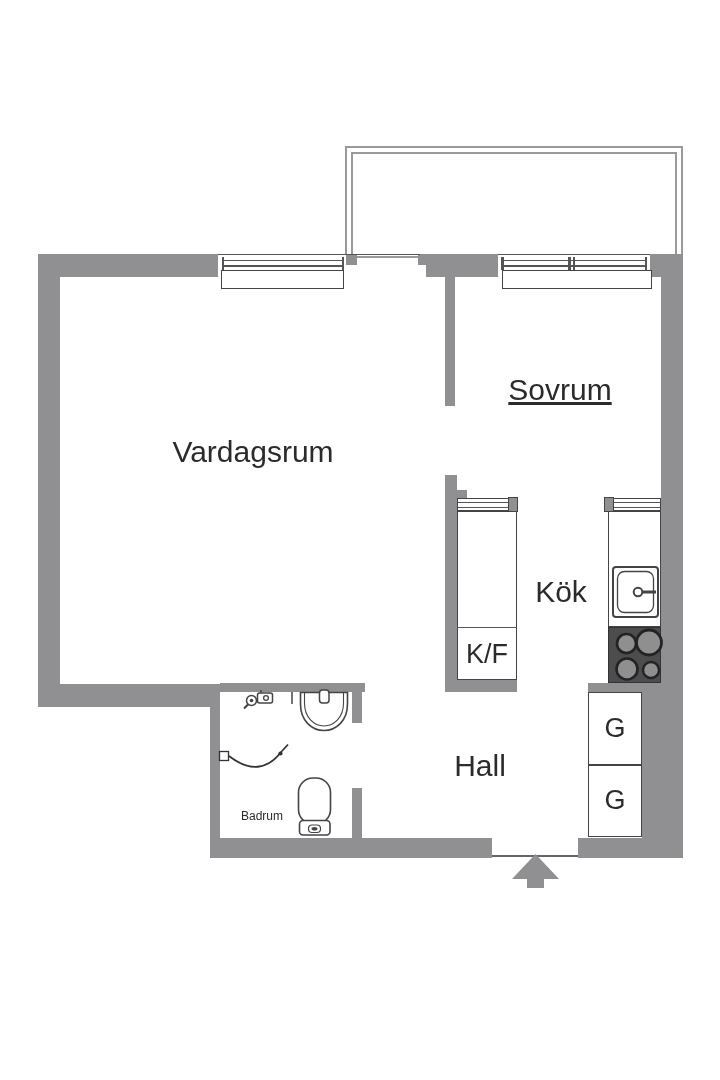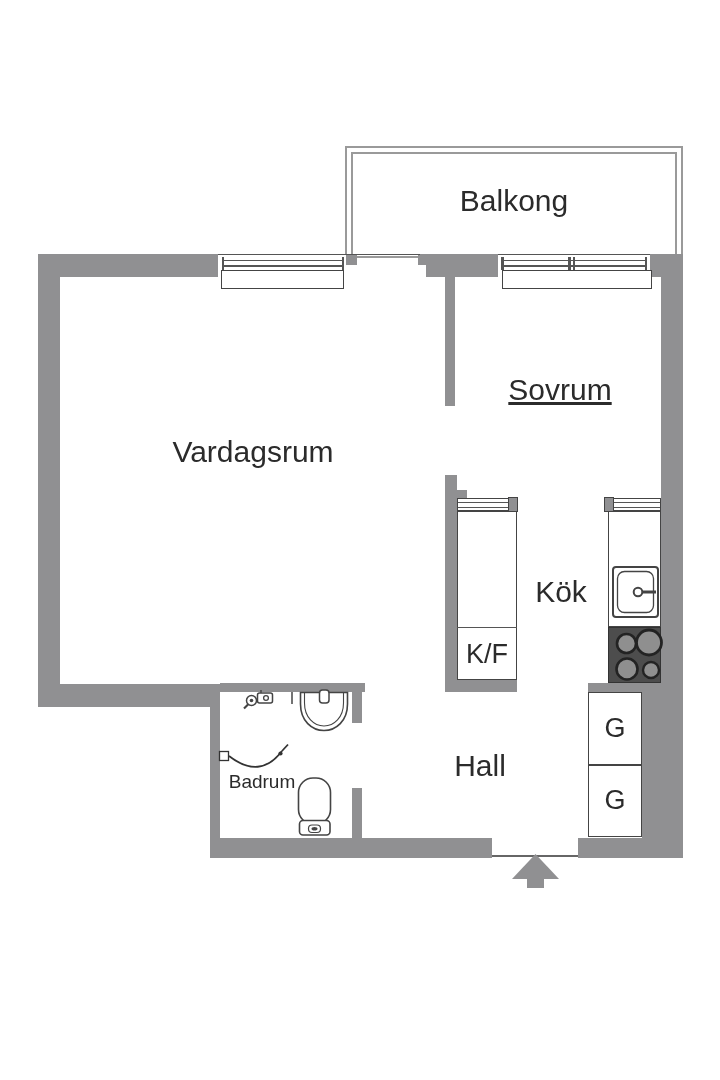--- a/index.html
+++ b/index.html
@@ -12,21 +12,21 @@
         font-family:"Liberation Sans", sans-serif;color:var(--c-text);overflow:hidden;}
   .abs{position:absolute;}
   .wall{position:absolute;background:var(--c-wall);}
   .whitebox{position:absolute;background:#fff;}
   .ln{position:absolute;background:var(--c-dark);}
   .outline{position:absolute;border:2px solid var(--c-balcony_line);background:transparent;}
   .unit{position:absolute;background:#fff;border:1.4px solid var(--c-line);box-sizing:border-box;}
   .cab{position:absolute;background:#fff;border:1.2px solid var(--c-line);box-sizing:border-box;}
   .lbl{position:absolute;transform:translate(-50%,-50%);white-space:nowrap;
        color:var(--c-text);line-height:1;}
-  .fs30{font-size:30px;} .fs27{font-size:27px;} .fs20{font-size:19px;}
+  .fs30{font-size:30px;} .fs27{font-size:27px;} .fs20{font-size:12px;margin-top:35px;}
   #fixtures{position:absolute;left:0;top:0;pointer-events:none;}
   #disclaimer{position:absolute;left:36px;top:910px;font-size:16.5px;color:#3a3a3a;}
 </style>
 </head>
 <body>
 
 <div id="plan">
 
   <div class="outline" style="left:345px;top:146px;width:334px;height:108px;"></div>
   <div class="outline" style="left:351px;top:152px;width:322px;height:102px;"></div>
@@ -136,21 +136,20 @@
       <ellipse cx="314.5" cy="828.7" rx="3" ry="1.8" fill="#444" stroke="none"></ellipse>
     </g>
 
     <line x1="492" y1="856" x2="578" y2="856" stroke="#666" stroke-width="1.8"></line>
     <g fill="#909092">
       <polygon points="535.5,854 512,879 559,879"></polygon>
       <rect x="527" y="879" width="17" height="9"></rect>
     </g>
   </svg>
 
-  <div class="lbl fs30" style="left:514px;top:201px;">Balkong</div>
   <div class="lbl fs30" style="left:560px;top:390px;text-decoration:underline;">Sovrum</div>
   <div class="lbl fs30" style="left:253px;top:452px;text-align:center;">Vardagsrum</div>
   <div class="lbl fs30" style="left:561px;top:592px;">Kök</div>
   <div class="lbl fs30" style="left:480px;top:766px;">Hall</div>
   <div class="lbl fs20" style="left:262px;top:781px;">Badrum</div>
   <div class="lbl fs27" style="left:487px;top:654px;">K/F</div>
   <div class="lbl fs27" style="left:615px;top:728px;">G</div>
   <div class="lbl fs27" style="left:615px;top:800px;">G</div>
 
 </div>

